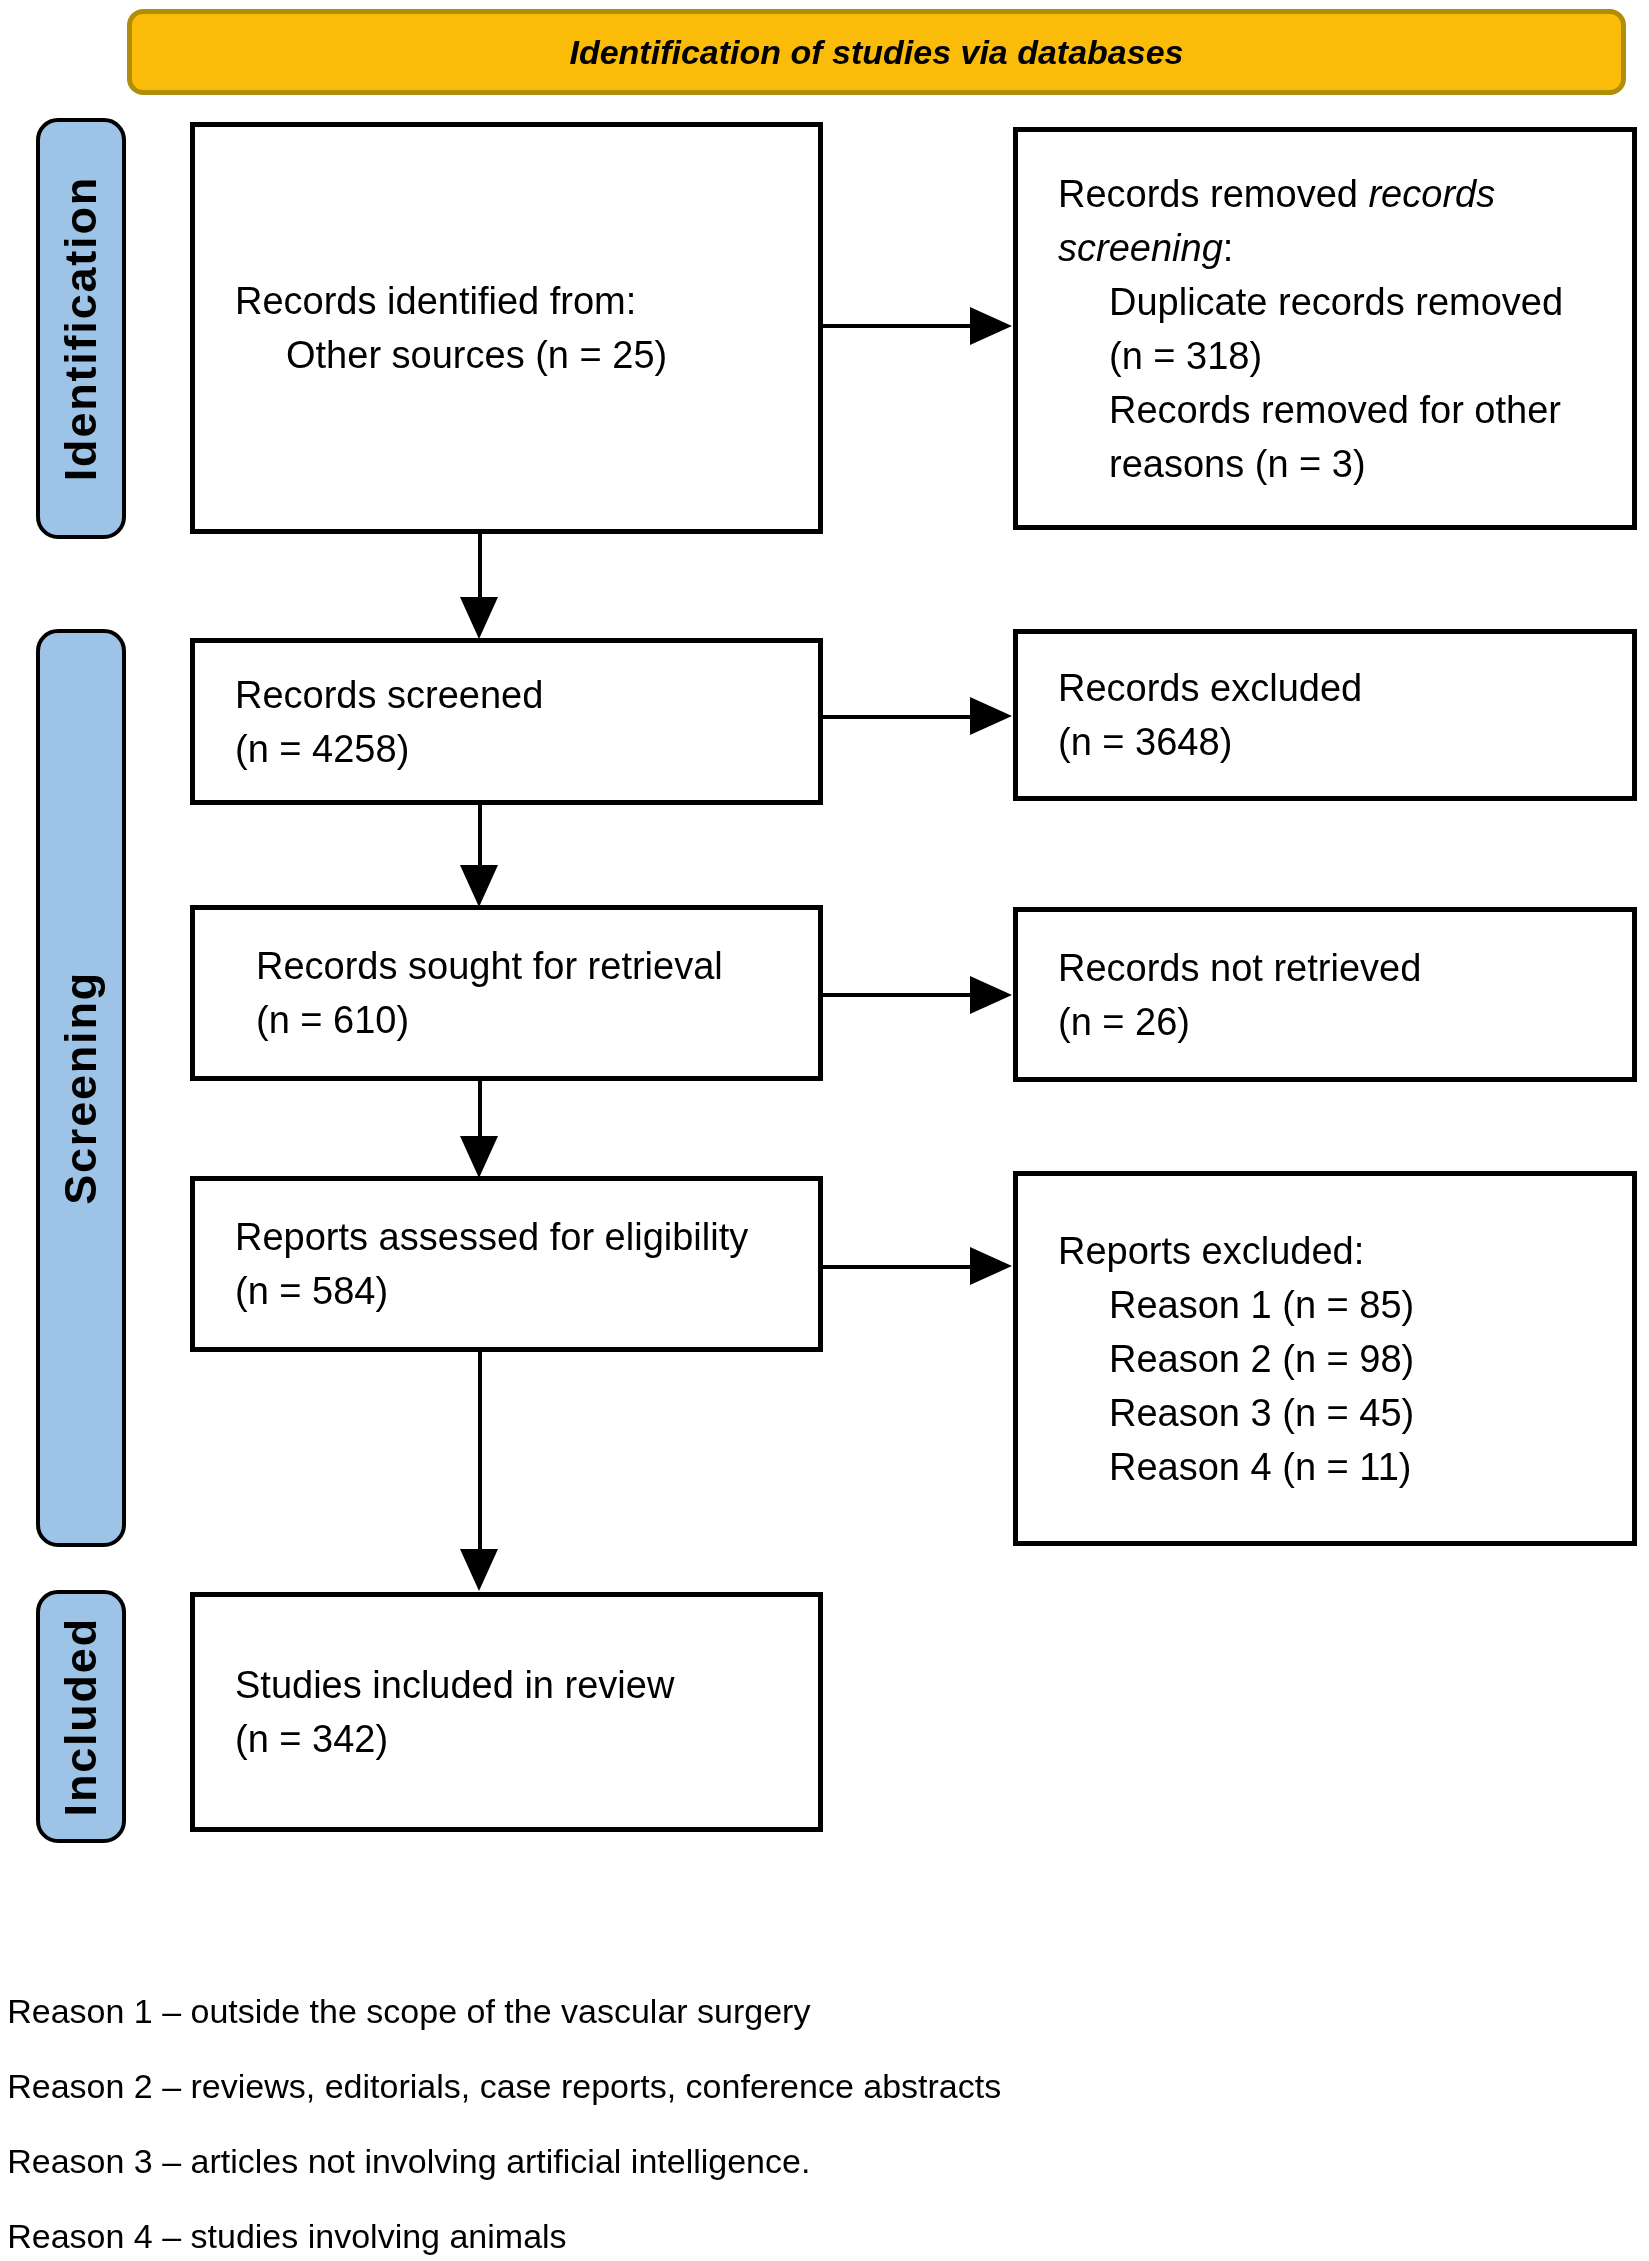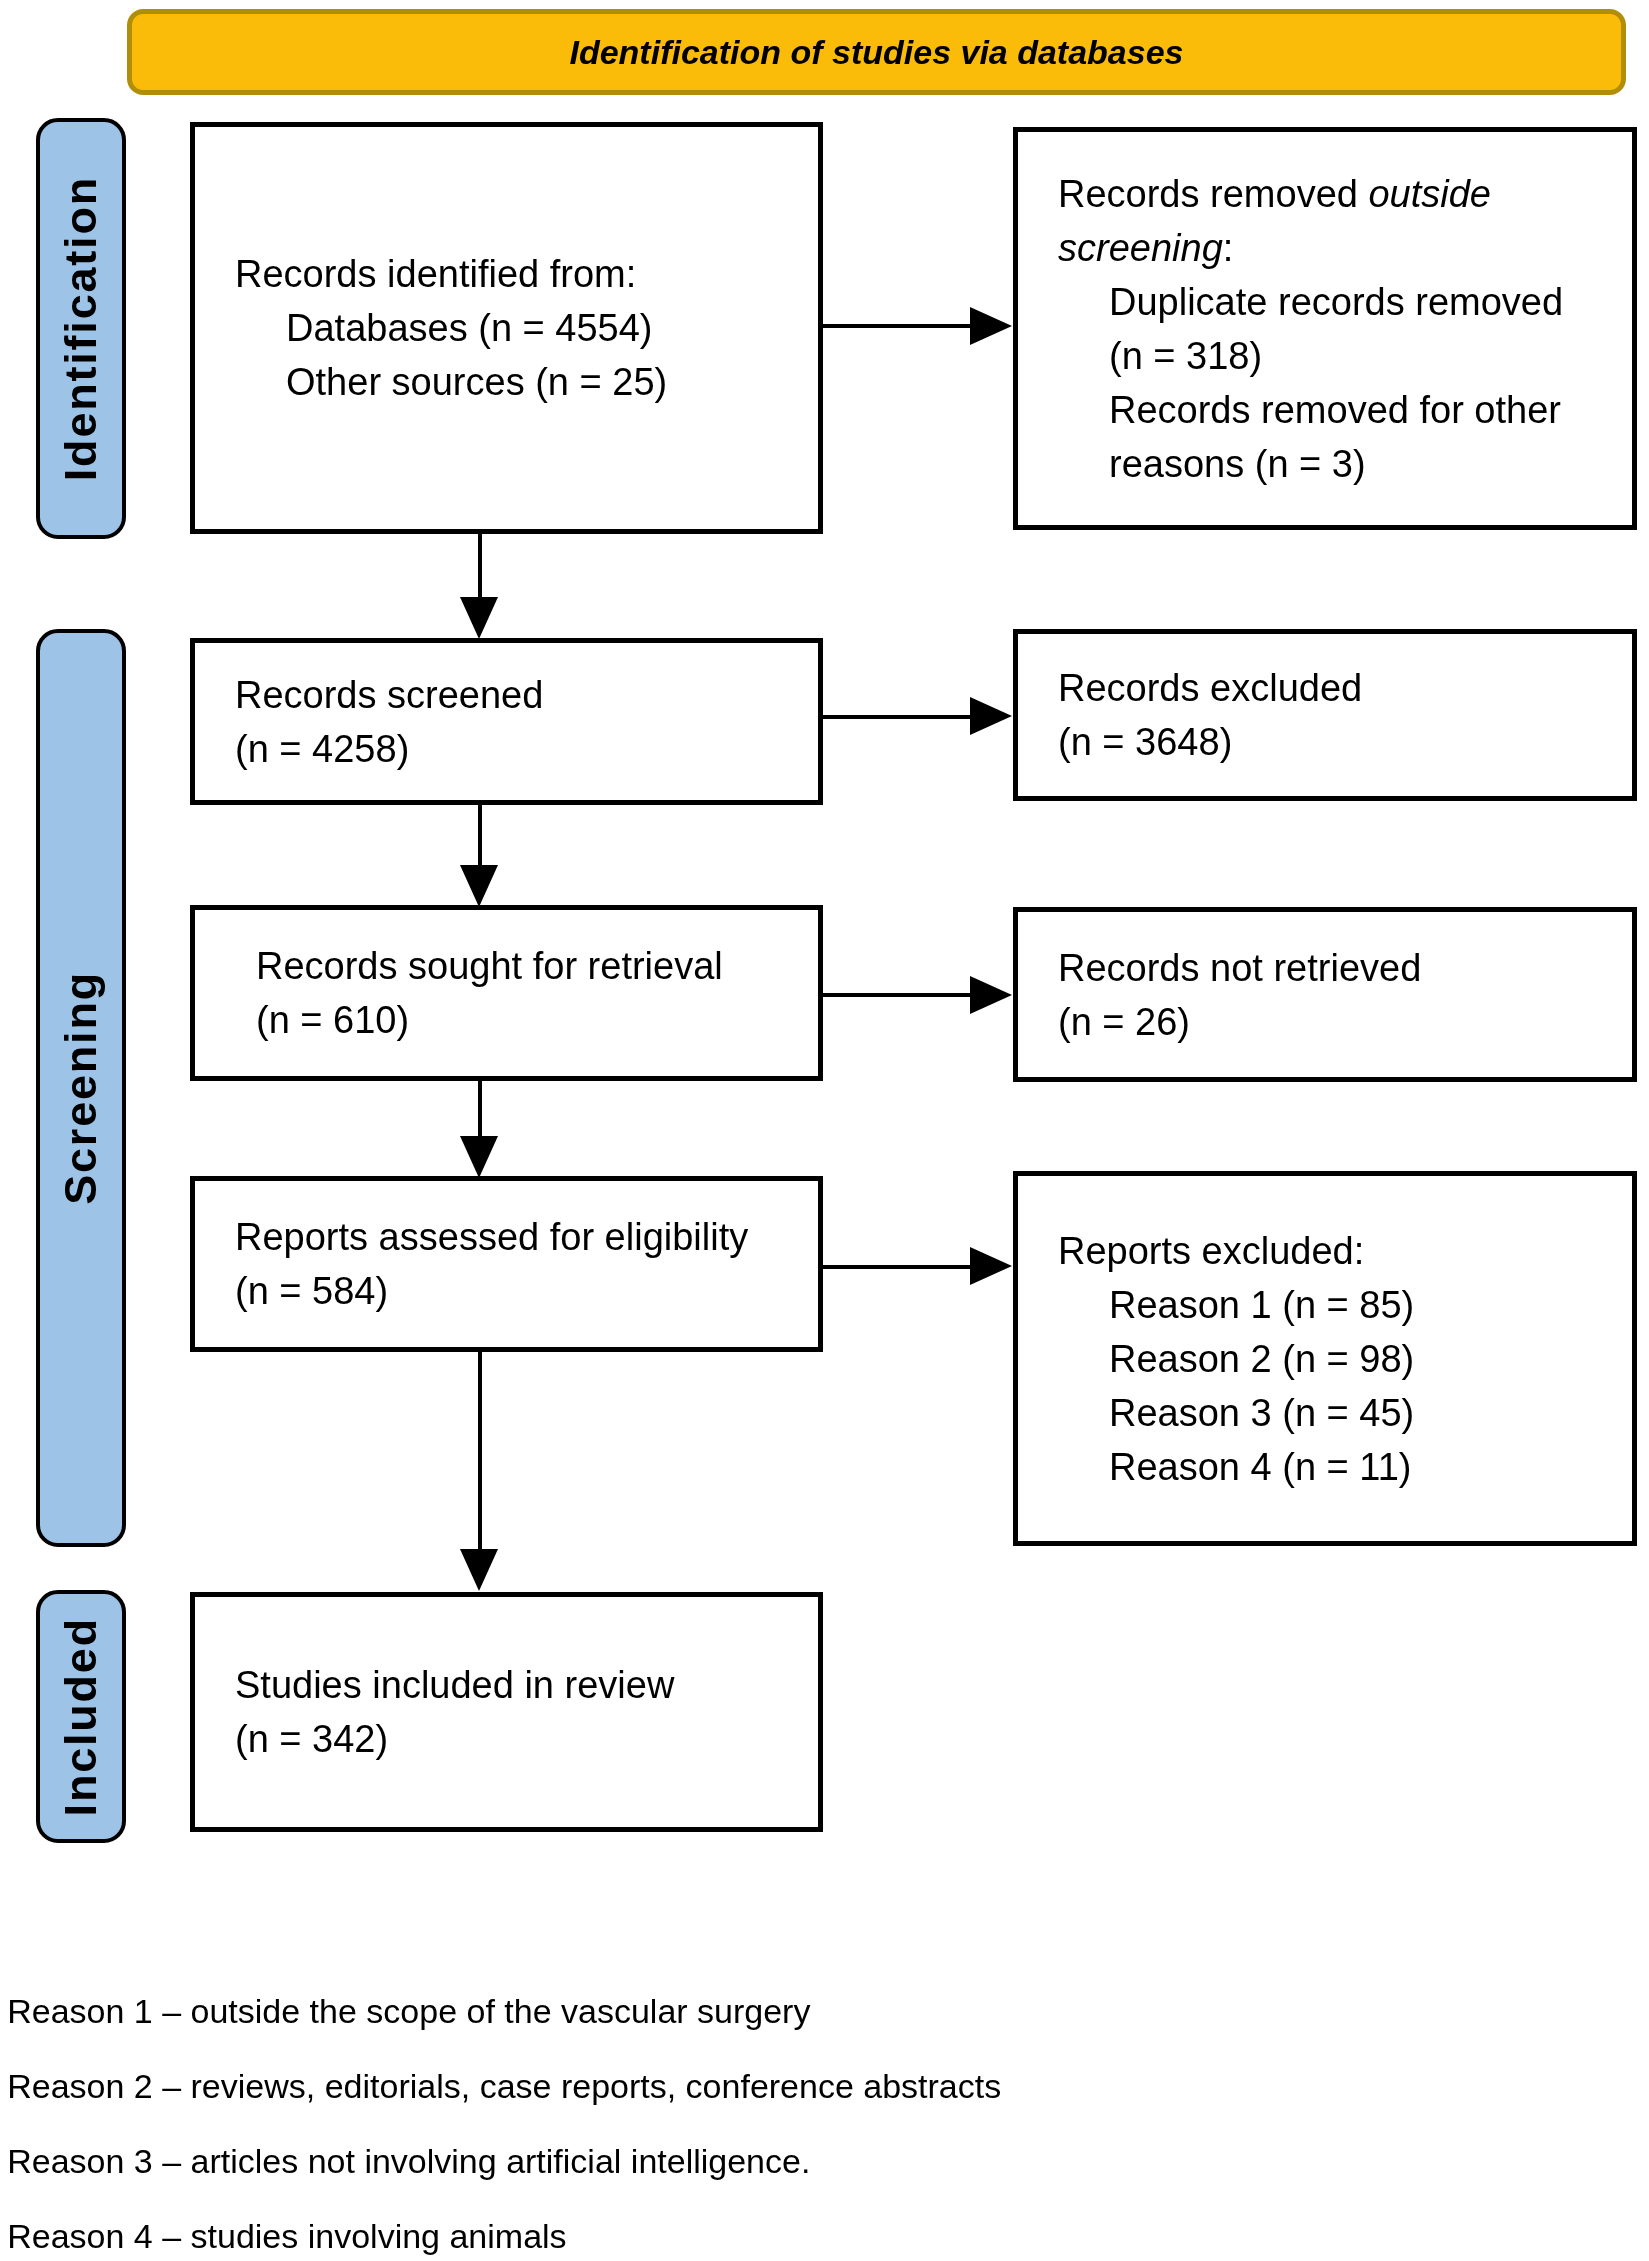--- a/index.html
+++ b/index.html
@@ -102,28 +102,27 @@
   <div class="stagebar bar-screening">
     <span class="vlabel">Screening</span>
   </div>
   <div class="stagebar bar-included">
     <span class="vlabel">Included</span>
   </div>
 
   <div class="fbox lcol box-identified">
     <div class="inner">
       <div class="line">Records identified from:</div>
-      <div class="line sub">Databases (n = 4554)</div>
       <div class="line sub">Other sources (n = 25)</div>
     </div>
   </div>
 
   <div class="fbox rcol box-removed">
     <div class="inner">
-      <div class="line"><span>Records removed </span><i>outside</i></div>
+      <div class="line"><span>Records removed </span><i>records</i></div>
       <div class="line"><i>screening</i><span>:</span></div>
       <div class="sub">Duplicate records removed (n = 318)</div>
       <div class="sub">Records removed for other reasons (n = 3)</div>
     </div>
   </div>
 
   <div class="fbox lcol box-screened">
     <div class="inner">
       <div class="line">Records screened</div>
       <div class="line">(n = 4258)</div>

